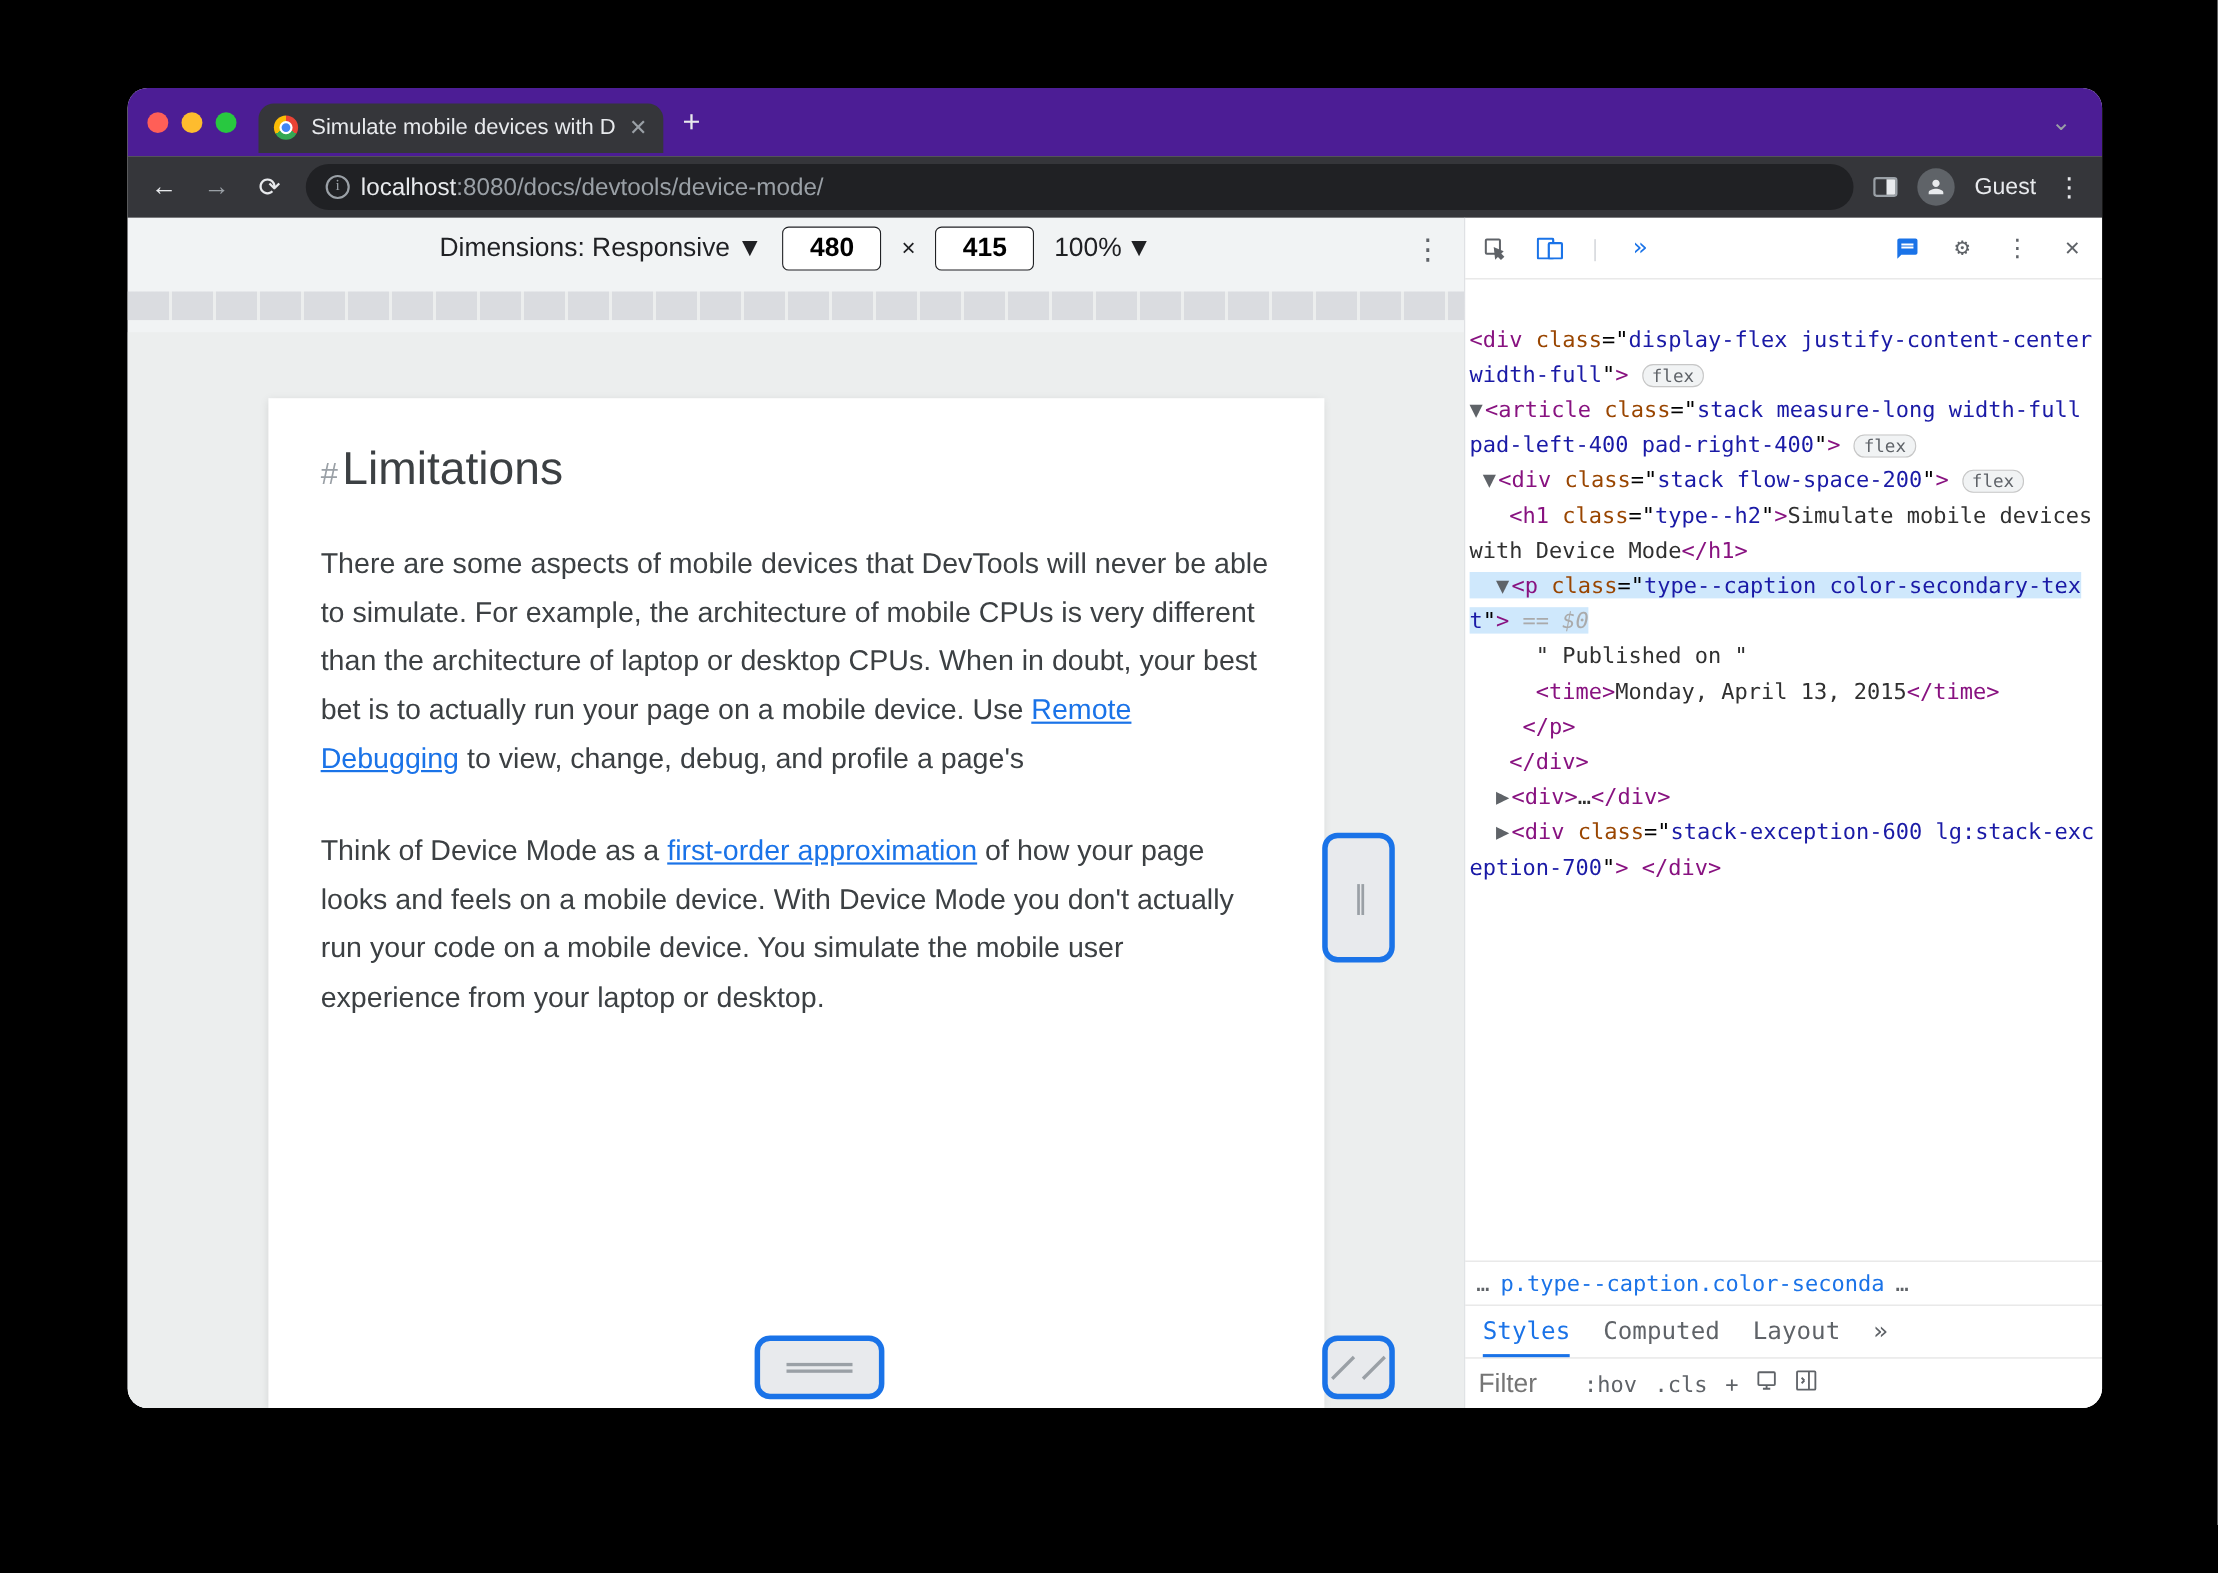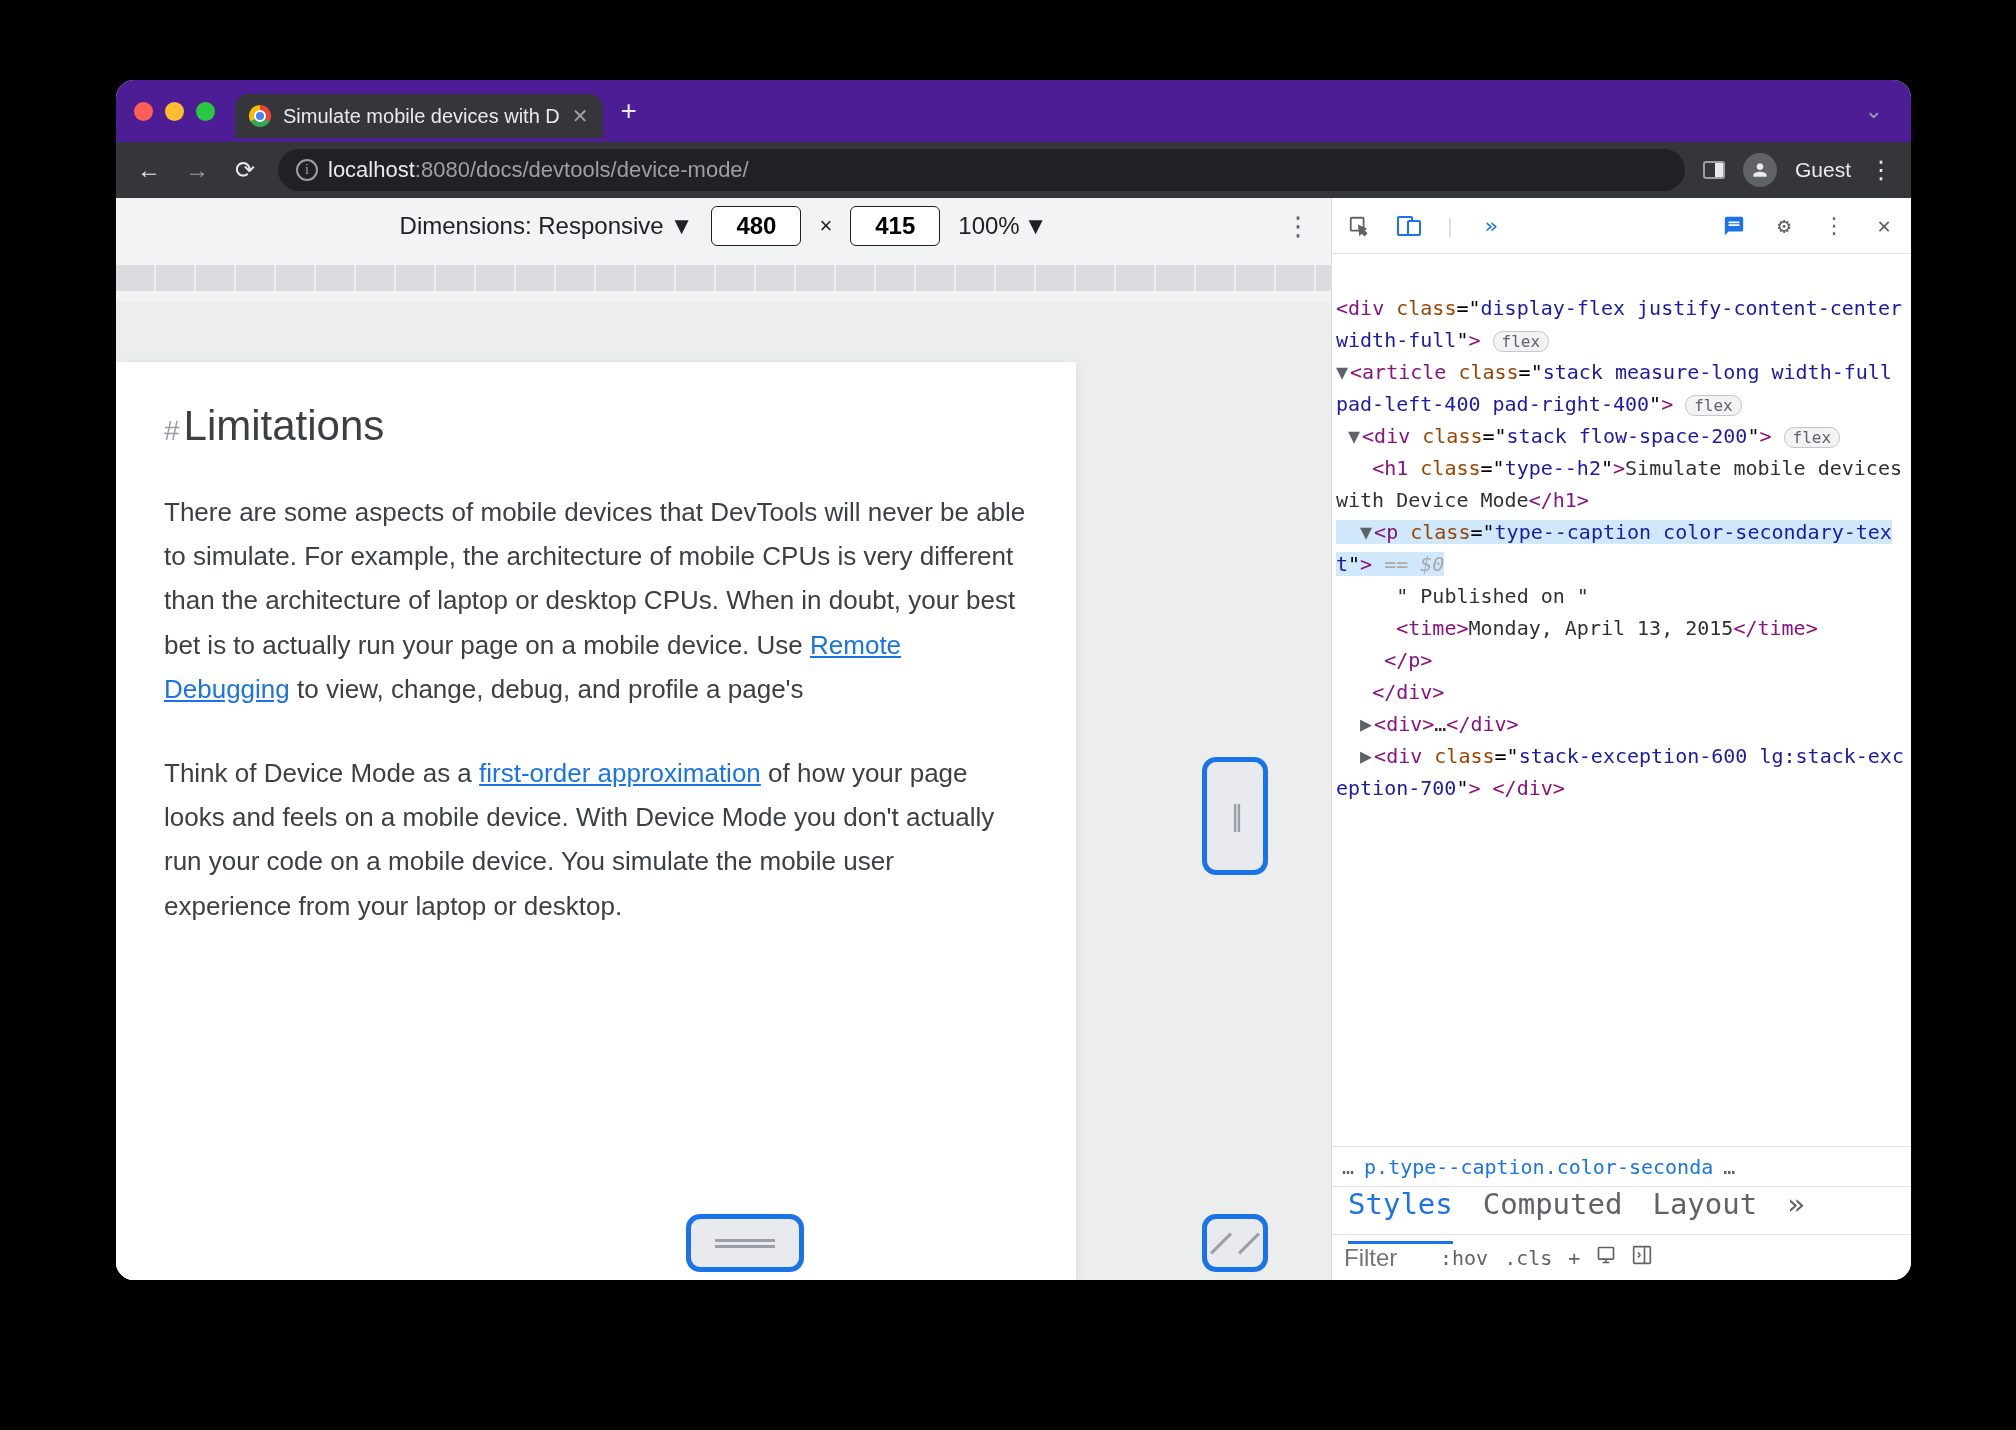--- a/index.html
+++ b/index.html
@@ -29,21 +29,21 @@
 .kebab { color:#e8eaed; font-size:24px; }
 .content { display:flex; height: calc(100% - 118px); }
 .left { flex:1; display:flex; flex-direction:column; background:#f1f3f4; position:relative;gap:11px; }
 .devtb { height:56px; display:flex; align-items:center; justify-content:center; gap:18px; position:relative; font-size:24px; color:#202124; }
 .devtb .dim{display:flex; align-items:center; gap:6px;}
 .winput { width:90px; height:40px; border:1px solid #202124; border-radius:6px; text-align:center; font-size:24px; background:#fff;font-weight:bold; }
 .times { font-size:22px; }
 .zoom { display:flex; align-items:center; gap:4px; }
 .devopts { position:absolute; right:20px; color:#5f6368; font-size:26px; }
 .ruler { height:26px; background: repeating-linear-gradient(90deg, #dadce0 0, #dadce0 38px, #eceeee 38px, #eceeee 40px); }
-.viewport { flex:1; background:#eceeee; display:flex; padding-top:60px; position:relative;}
+.viewport { flex:1; background:#eceeee; display:flex; justify-content:center; padding-top:60px; position:relative;}
 .page { width: 960px; background:#fff; padding: 40px 48px; box-shadow: 0 2px 8px rgba(0,0,0,.1); }
 .page h2 { font-size: 42px; font-weight:400; color:#3c4043; font-family:"Google Sans",Arial,sans-serif; margin-bottom:40px; }
 .page h2 .hash{ color:#9aa0a6; font-size:28px; margin-right:4px; }
 .page p { font-size:26px; line-height:1.7; color:#3c4043; margin-bottom:40px; }
 .page a { color:#1a73e8; text-decoration:underline; }
 .handle { position:absolute; background:#e8eaed; border:5px solid #1a73e8; border-radius:14px; display:flex; align-items:center; justify-content:center; color:#9aa0a6; }
 .handle.right{ left:1086px; top:455px; width:66px; height:118px; font-size:30px; letter-spacing:-4px; }
 .handle.bottom{ left:570px; bottom:8px; width:118px; height:58px; flex-direction:column; gap:3px;}
 .handle.bottom .ln{ width:60px; height:3px; background:#9aa0a6;}
 .handle.corner{ left:1086px; bottom:8px; width:66px; height:58px; }
@@ -56,21 +56,21 @@
 .elpanel { flex:1; overflow:hidden; padding:6px 0 6px 4px; line-height:1.6; white-space:pre-wrap; word-break:break-all;}
 .elpanel .tg{ color:#881280; }
 .elpanel .at{ color:#994500; }
 .elpanel .vl{ color:#1a1aa6; }
 .elpanel .badge { background:#f1f3f4; border:1px solid #c7c7c7; border-radius:10px; padding:0 8px; font-size:16px; color:#5f6368;}
 .elpanel .tri{ color:#5f6368; display:inline-block; width:14px;}
 .elpanel .hl { background:#cfe8fc; }
 .elpanel .eq0{ color:#aaa; font-style:italic;}
 .elpanel .tx{color:#303030}
 .bc { height:40px; border-top:1px solid #e0e0e0; display:flex; align-items:center; padding:0 10px; gap:10px; color:#5f6368; font-size:20px;}
-.stabs { height:48px; border-top:1px solid #e0e0e0; display:flex; gap:30px; padding:0 16px; color:#5f6368; font-size:29px;}
+.stabs { height:48px; border-top:1px solid #e0e0e0; display:flex; align-items:center; gap:30px; padding:0 16px; color:#5f6368; font-size:22px;}
 .stabs .act{ color:#1a73e8; border-bottom:3px solid #1a73e8; padding-bottom:8px; margin-bottom:-10px;}
 .sfilter{ height:46px; border-top:1px solid #e0e0e0; display:flex; align-items:center; gap:16px; padding:0 12px; color:#5f6368; font-size:20px;}
 .sfilter input{ border:none; font-size:24px; width:80px; color:#ec4899; outline:none;}
 .chrome-logo{width:22px;height:22px;border-radius:50%;background:conic-gradient(#ea4335 0 120deg,#34a853 120deg 240deg,#fbbc05 240deg 360deg);position:relative}
 .chrome-logo::after{content:'';position:absolute;inset:5px;border-radius:50%;background:#4285f4;border:2px solid #fff}
 </style>
 </head>
 <body>
 
 <div class="window">

